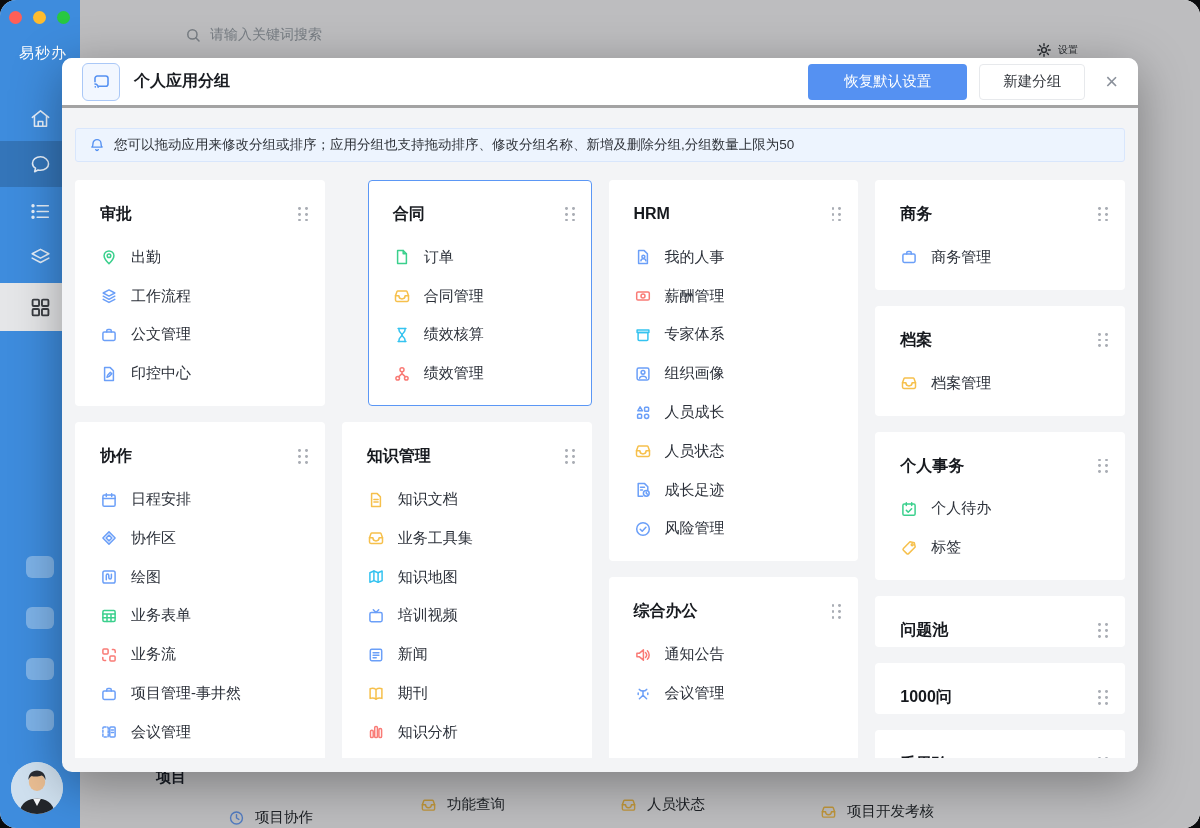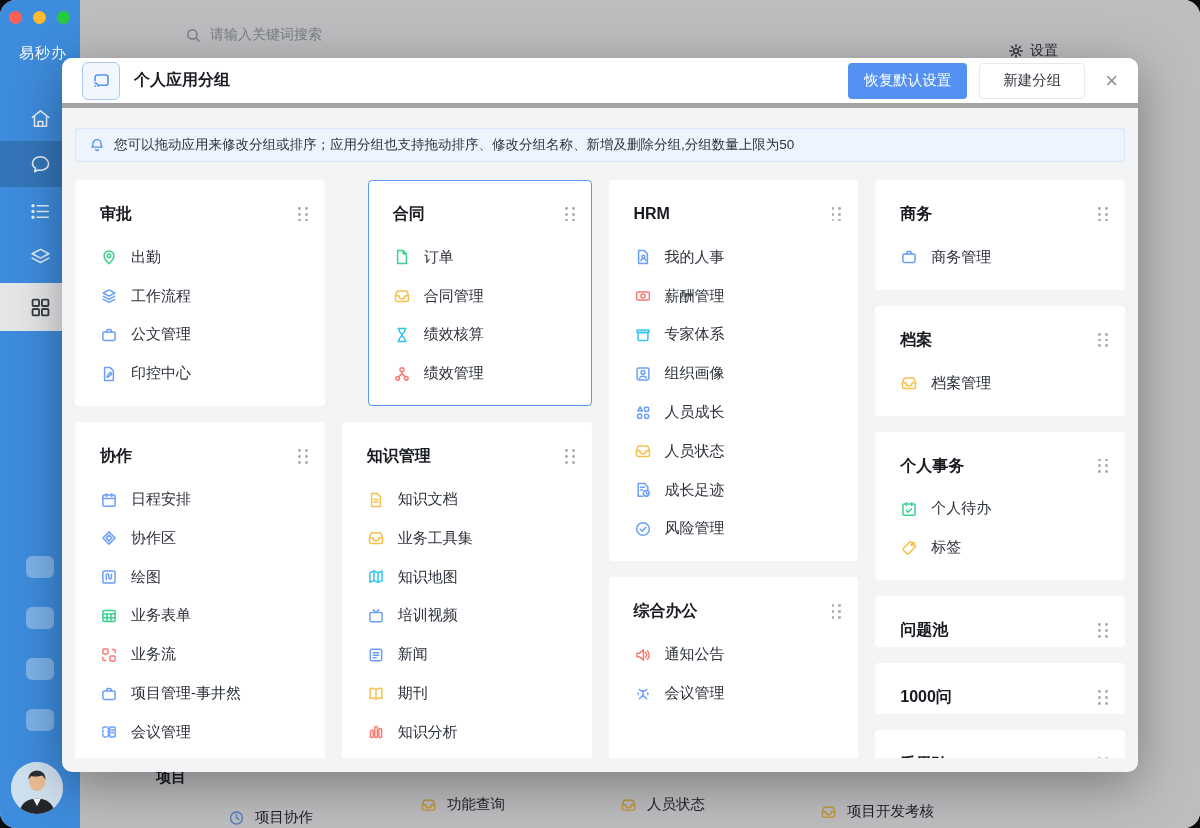--- a/index.html
+++ b/index.html
@@ -13,37 +13,37 @@
   .s-item svg{width:25px;height:25px;stroke:#e8f1fb;fill:none;stroke-width:1.5;stroke-linecap:round;stroke-linejoin:round;}
   .s-item.hl{background:rgba(0,0,0,0.16);}
   .s-item.active{background:#e5e6e8;height:48px;}
   .s-item.active svg{stroke:#3a3d42;stroke-width:1.8;}
   .ph{position:absolute;left:26px;width:28px;height:22px;border-radius:6px;background:rgba(255,255,255,0.33);}
   .avatar{position:absolute;left:11px;top:762px;width:52px;height:52px;border-radius:50%;overflow:hidden;background:#d8e7f3;}
   
   .content{position:absolute;left:80px;right:0;top:0;bottom:0;background:#f2f3f5;}
   .bg-search{position:absolute;left:105px;top:26px;display:flex;align-items:center;gap:9px;color:#9aa1a9;font-size:14px;}
   .bg-search svg{width:16px;height:16px;stroke:#9aa1a9;fill:none;stroke-width:1.5;stroke-linecap:round;}
-  .bg-settings{position:absolute;left:928px;top:42px;display:flex;align-items:center;gap:6px;color:#33373d;font-size:14px;justify-content:space-between;}
+  .bg-settings{position:absolute;left:956px;top:42px;display:flex;align-items:center;gap:6px;color:#33373d;font-size:10px;justify-content:space-between;}
   .bg-settings svg{width:16px;height:16px;stroke:#33373d;fill:none;stroke-width:1.4;stroke-linecap:round;}
   .bg-proj-title{position:absolute;left:76px;top:768px;font-size:15px;font-weight:bold;color:#1f2430;}
   .bg-proj-item{position:absolute;display:flex;align-items:center;gap:10px;font-size:14.5px;color:#272b31;}
   .bg-proj-item svg{width:17px;height:17px;fill:none;stroke-width:1.5;stroke-linecap:round;stroke-linejoin:round;}
   .dim{position:absolute;left:80px;right:0;top:0;bottom:0;background:rgba(0,0,0,0.22);}
   
   .modal{position:absolute;left:62px;top:58px;width:1076px;height:714px;background:#f3f4f6;border-radius:10px;
          box-shadow:0 12px 50px rgba(0,0,0,0.35);}
-  .m-head{height:50px;background:#fff;border-radius:10px 10px 0 0;border-bottom:5px solid #a3a3a3;
+  .m-head{height:50px;background:#fff;border-radius:10px 10px 0 0;border-bottom:3px solid #a3a3a3;
           display:flex;align-items:center;padding:0 18px 0 20px;box-sizing:border-box;}
   .title-ic{width:36px;height:36px;border:1px solid #aac8f7;background:#f2f7ff;border-radius:6px;
             display:flex;align-items:center;justify-content:center;flex:none;}
   .title-ic svg{width:21px;height:21px;stroke:#5591f2;fill:none;stroke-width:1.5;stroke-linecap:round;stroke-linejoin:round;}
   .m-title{margin-left:14px;font-size:16px;font-weight:bold;color:#191c21;flex:1;}
   .btn{height:36px;border:none;border-radius:4px;font-size:14.5px;font-family:inherit;cursor:pointer;}
-  .btn-primary{background:#5591f2;color:#fff;padding:0 16px;}
+  .btn-primary{background:#5591f2;color:#fff;padding:0 36px;}
   .btn-plain{background:#fff;color:#33373d;border:1px solid #e7e9ec;padding:0 23px;margin-left:12px;}
   .m-close{margin-left:18px;font-size:22px;color:#8b919b;line-height:1;cursor:pointer;padding:0 2px;}
   .m-notice{position:absolute;left:13px;right:13px;top:70px;height:34px;background:#edf4fe;border:1px solid #d8e6fc;
             border-radius:3px;display:flex;align-items:center;gap:9px;padding:0 13px;box-sizing:border-box;
             font-size:13.5px;color:#30343b;}
   .m-notice svg{width:16px;height:16px;stroke:#5591f2;fill:none;stroke-width:1.4;stroke-linecap:round;stroke-linejoin:round;flex:none;}
   .m-grid{position:absolute;left:13px;top:122px;width:1050px;height:578px;overflow:hidden;display:flex;gap:17px;}
   .gcol{flex:1;display:flex;flex-direction:column;gap:16px;min-width:0;}
   .card{background:#fff;border:1px solid transparent;border-radius:4px;padding:20px 0 12px;flex:none;box-sizing:border-box;}
   .card.selected{border-color:#5b97f5;margin-left:26px;}

